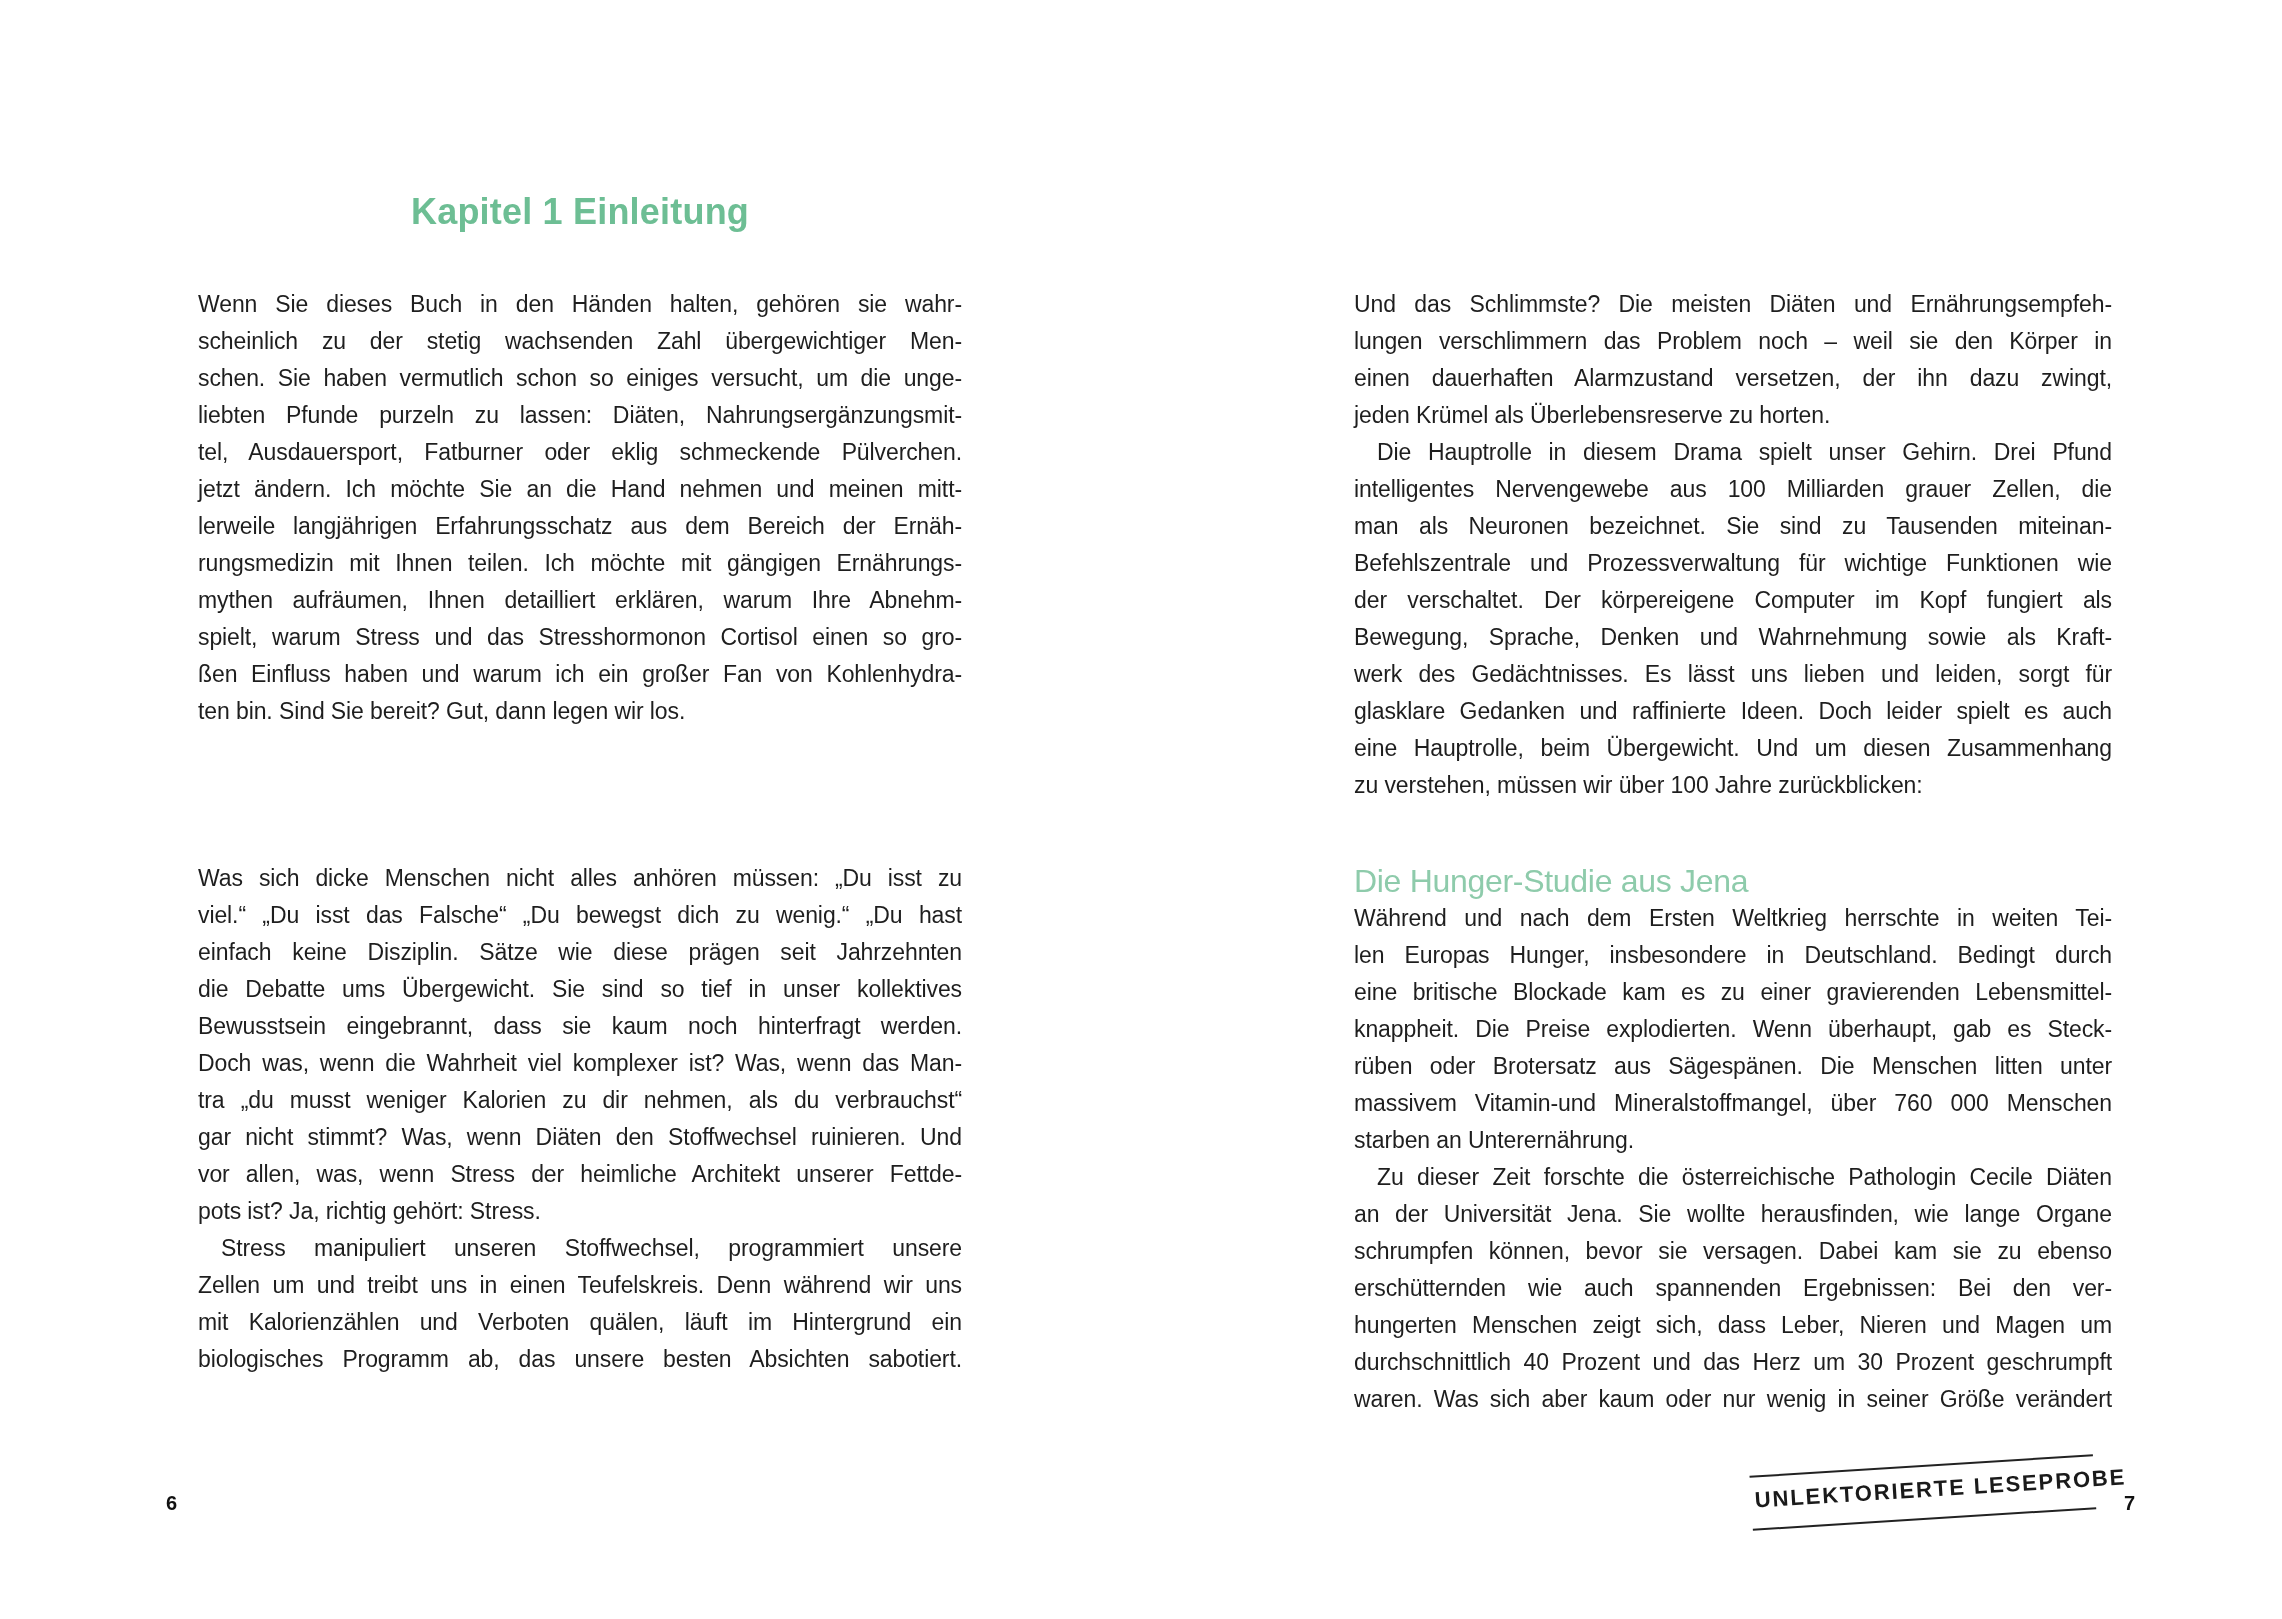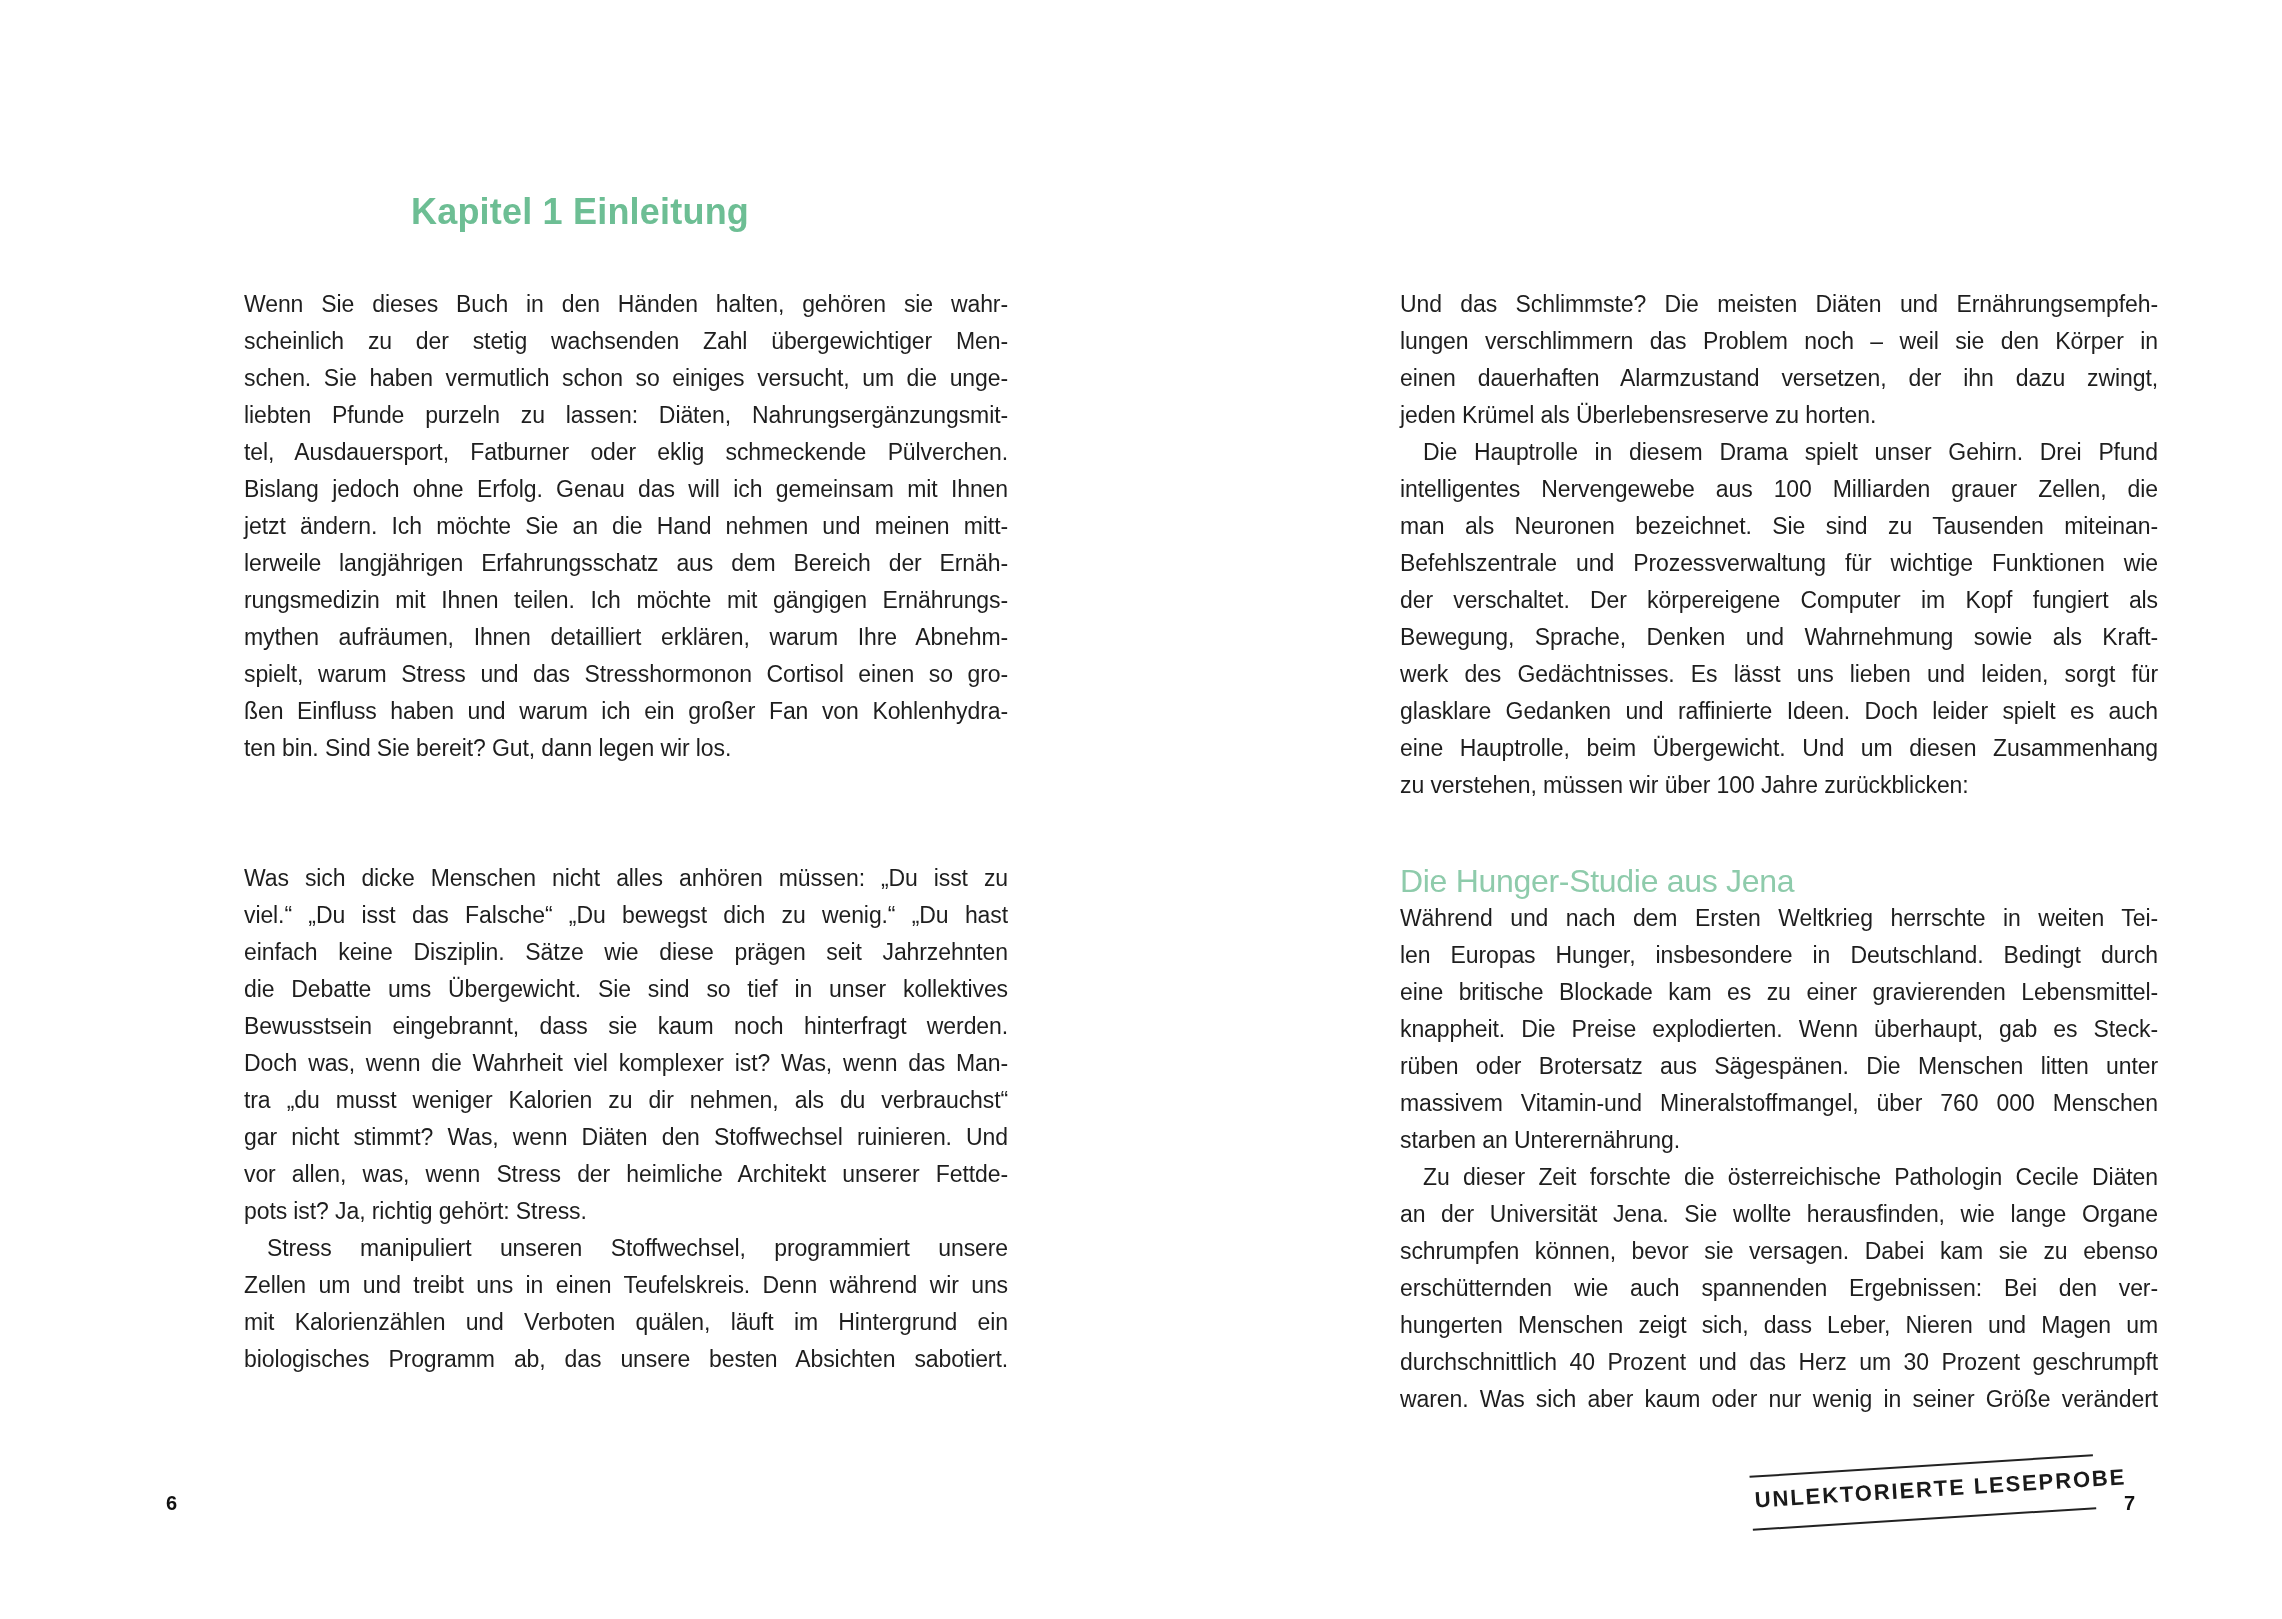--- a/index.html
+++ b/index.html
@@ -38,21 +38,20 @@
     font-weight: bold;
     color: #6dbe94;
     letter-spacing: 0.2px;
     margin: 0;
     line-height: 48px;
   }
 
   .column {
     position: absolute;
     width: 764px;
-    margin-left: 46px;
   }
   .col-left-top { left: 185px; top: 286px; }
   .col-left-bottom { left: 185px; top: 860px; }
   .col-right-top { left: 200px; top: 286px; width: 758px; }
   .col-right-bottom { left: 200px; top: 860px; width: 758px; }
 
   .body-text {
     font-size: 23px;
     line-height: 37px;
     text-align: justify;
@@ -132,21 +131,20 @@
   <div class="page page-left">
     <h1 class="chapter-title">Kapitel 1 Einleitung</h1>
 
     <div class="column col-left-top">
       <p class="body-text">
         <span class="line">Wenn Sie dieses Buch in den Händen halten, gehören sie wahr-</span>
         <span class="line">scheinlich zu der stetig wachsenden Zahl übergewichtiger Men-</span>
         <span class="line">schen. Sie haben vermutlich schon so einiges versucht, um die unge-</span>
         <span class="line">liebten Pfunde purzeln zu lassen: Diäten, Nahrungsergänzungsmit-</span>
         <span class="line">tel, Ausdauersport, Fatburner oder eklig schmeckende Pülverchen.</span>
-        <span class="line">Bislang jedoch ohne Erfolg. Genau das will ich gemeinsam mit Ihnen</span>
         <span class="line">jetzt ändern. Ich möchte Sie an die Hand nehmen und meinen mitt-</span>
         <span class="line">lerweile langjährigen Erfahrungsschatz aus dem Bereich der Ernäh-</span>
         <span class="line">rungsmedizin mit Ihnen teilen. Ich möchte mit gängigen Ernährungs-</span>
         <span class="line">mythen aufräumen, Ihnen detailliert erklären, warum Ihre Abnehm-</span>
         <span class="line">spielt, warum Stress und das Stresshormonon Cortisol einen so gro-</span>
         <span class="line">ßen Einfluss haben und warum ich ein großer Fan von Kohlenhydra-</span>
         <span class="line last">ten bin. Sind Sie bereit? Gut, dann legen wir los.</span>
       </p>
     </div>
 

